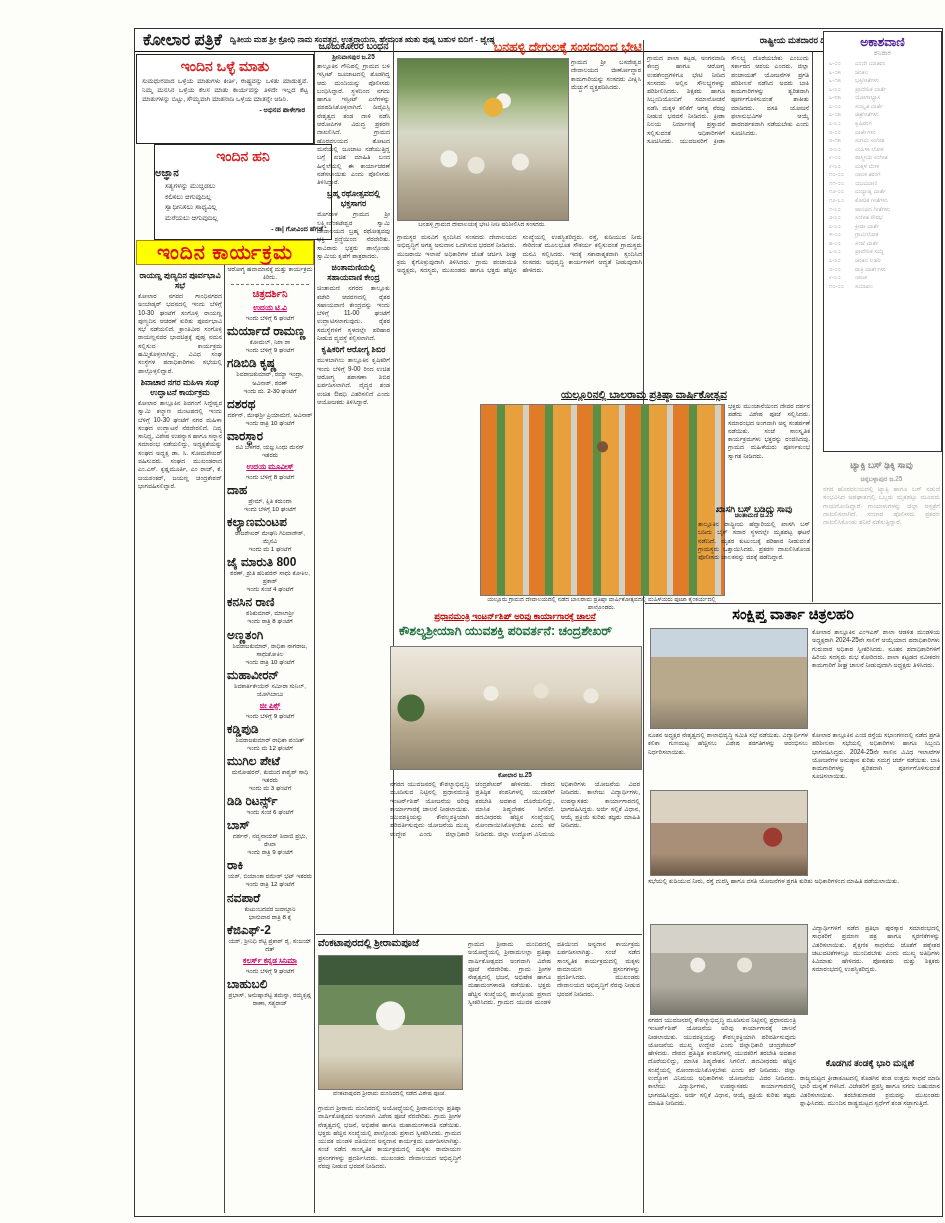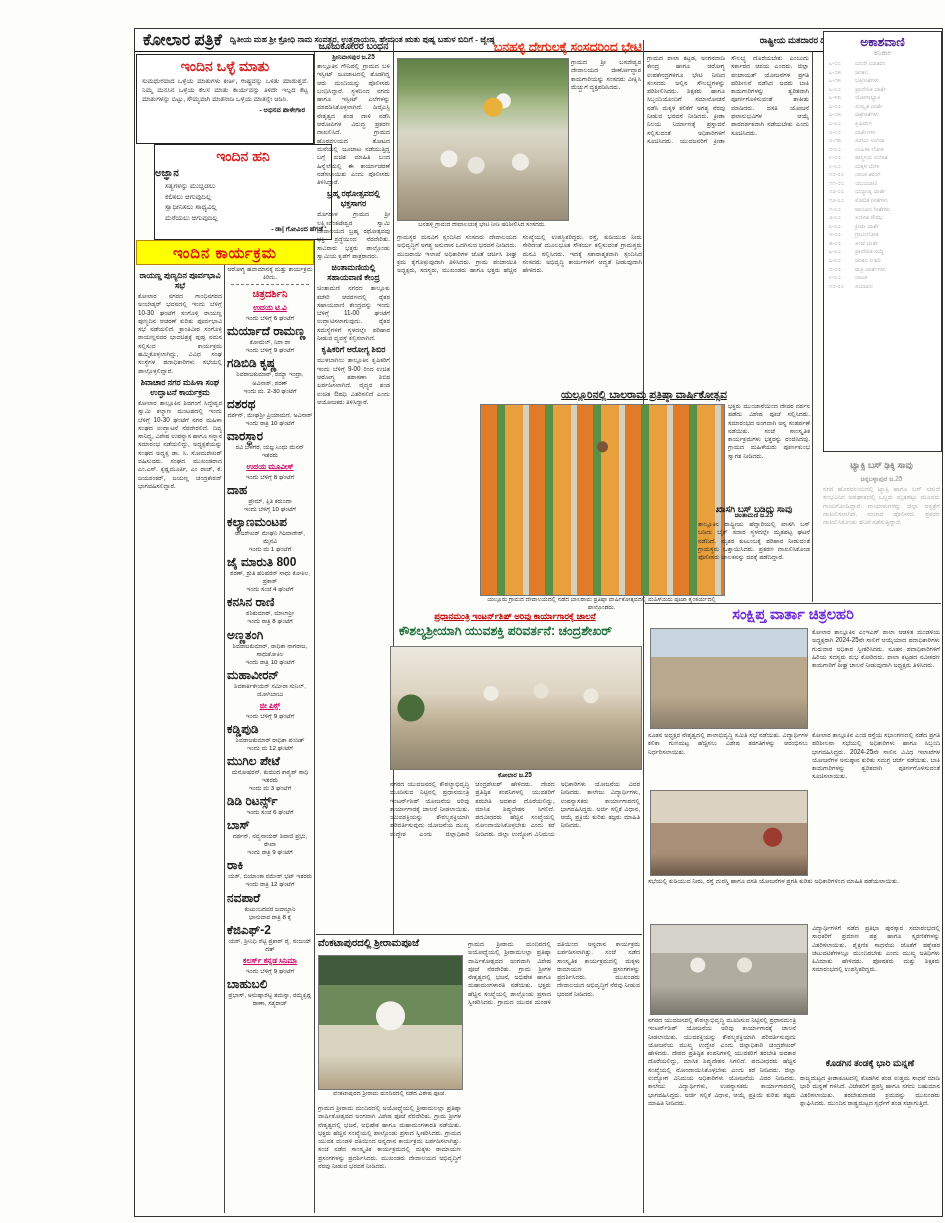--- a/index.html
+++ b/index.html
@@ -18,42 +18,42 @@
   #masthead .mh-date{font-size:15px;font-weight:bold;padding:0 8px 0 4px;white-space:nowrap;}
   
   .box{position:absolute;border:1px solid #222;background:#fff;overflow:hidden;}
   .box-title{color:#d42020;font-weight:bold;font-size:14px;text-align:center;margin:3px 0 2px;}
   .box-sub{font-weight:bold;font-size:10px;text-align:left;margin:1px 0 2px;}
   .box-body{font-size:6.6px;line-height:1.35;text-align:justify;padding:0 5px;}
   .poem{font-size:7px;line-height:1.5;padding:0 10px;}
   .sign{font-size:6.8px;font-weight:bold;text-align:right;padding:2px 8px 0 0;}
   #banner{left:136px;top:240px;width:176px;height:23px;background:#ffff00;border:1px solid #b8860b;
           display:flex;align-items:center;justify-content:center;}
-  #banner span{color:#dd1111;font-weight:bold;font-size:15px;letter-spacing:1px;}
+  #banner span{color:#dd1111;font-weight:bold;font-size:20px;letter-spacing:1px;}
   
   .head-sm{font-weight:bold;font-size:8px;text-align:center;line-height:1.25;margin:3px 0 1px;}
   .bodytxt{font-size:6.3px;line-height:1.32;text-align:justify;color:#222;}
   .dateline{font-size:6.4px;font-weight:bold;text-align:center;margin:1px 0;}
   .colblock{position:absolute;overflow:hidden;}
   
   .tv-intro{font-size:6.3px;text-align:center;line-height:1.3;}
   .tv-divider{border-top:1px dashed #777;margin:3px 4px;}
   .tv-header{color:#cc1133;font-weight:bold;font-size:10px;text-align:center;margin:2px 0;}
   .tv-channel{color:#cc0066;font-weight:bold;font-size:7.5px;text-align:center;
               text-decoration:underline;margin:3px 0 1px;}
   .tv-note{font-size:6.2px;text-align:center;}
   .tv-title{font-weight:bold;font-size:12px;margin:2px 0 0;}
   .tv-cast{font-size:6.2px;text-align:center;line-height:1.3;}
   
   .hl-red{color:#e23316;font-weight:bold;font-size:12.5px;text-align:right;}
   .hl-black{font-weight:bold;font-size:11px;text-align:center;}
   .hl-black-u{font-weight:bold;font-size:11px;text-align:center;text-decoration:underline;}
   .kicker-red{color:#c00000;font-weight:bold;font-size:8.5px;text-align:center;text-decoration:underline;}
   .hl-green{color:#1e6e3c;font-weight:bold;font-size:12.5px;text-align:center;}
-  .hl-maroon{color:#6d28d9;font-weight:bold;font-size:14.5px;text-align:center;}
+  .hl-maroon{color:#000000;font-weight:bold;font-size:14.5px;text-align:center;}
   .caption{font-size:6px;text-align:center;line-height:1.25;color:#222;}
   .faint{color:#a9a9a9;}
   
   .photo{position:absolute;border:1px solid #777;}
   #ph-temple{background:
      radial-gradient(circle at 56% 30%, #e8b23a 0 9px, rgba(0,0,0,0) 10px),
      radial-gradient(circle at 62% 26%, #f4f2ee 0 7px, rgba(0,0,0,0) 8px),
      radial-gradient(circle at 30% 62%, #f2efe8 0 8px, rgba(0,0,0,0) 9px),
      radial-gradient(circle at 46% 66%, #e8e4da 0 8px, rgba(0,0,0,0) 9px),
      radial-gradient(circle at 72% 64%, #efece4 0 8px, rgba(0,0,0,0) 9px),

